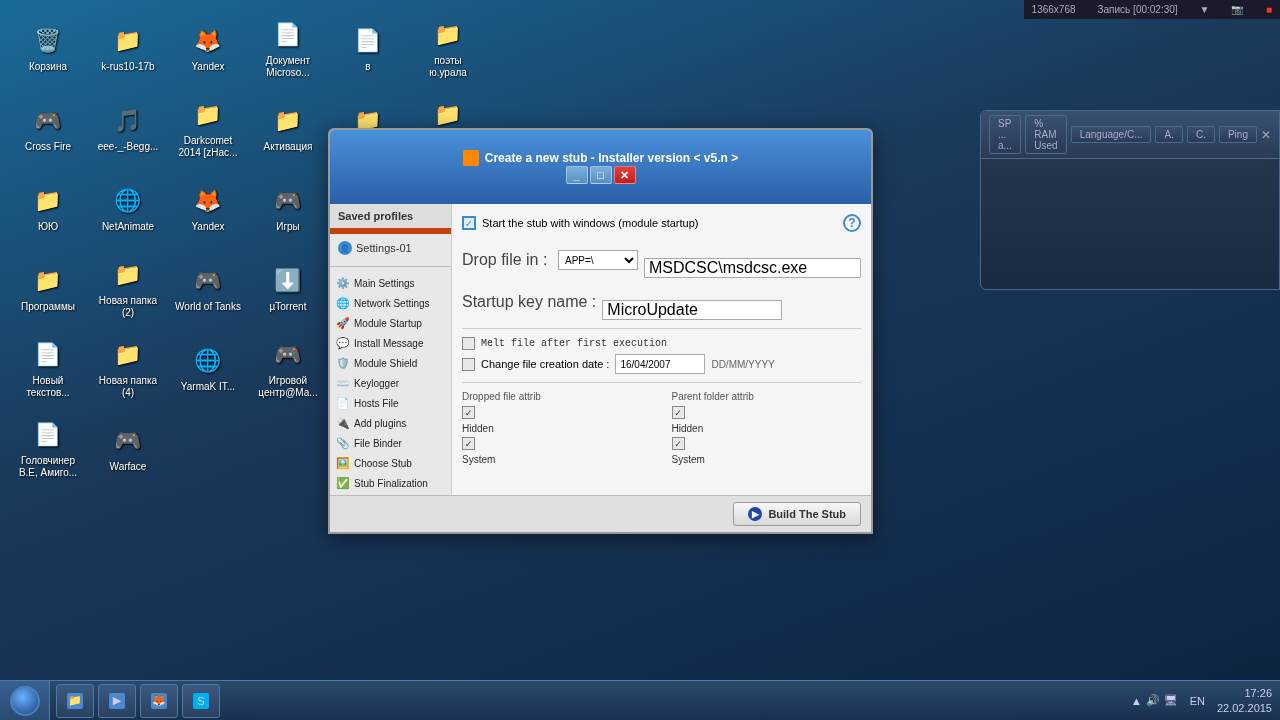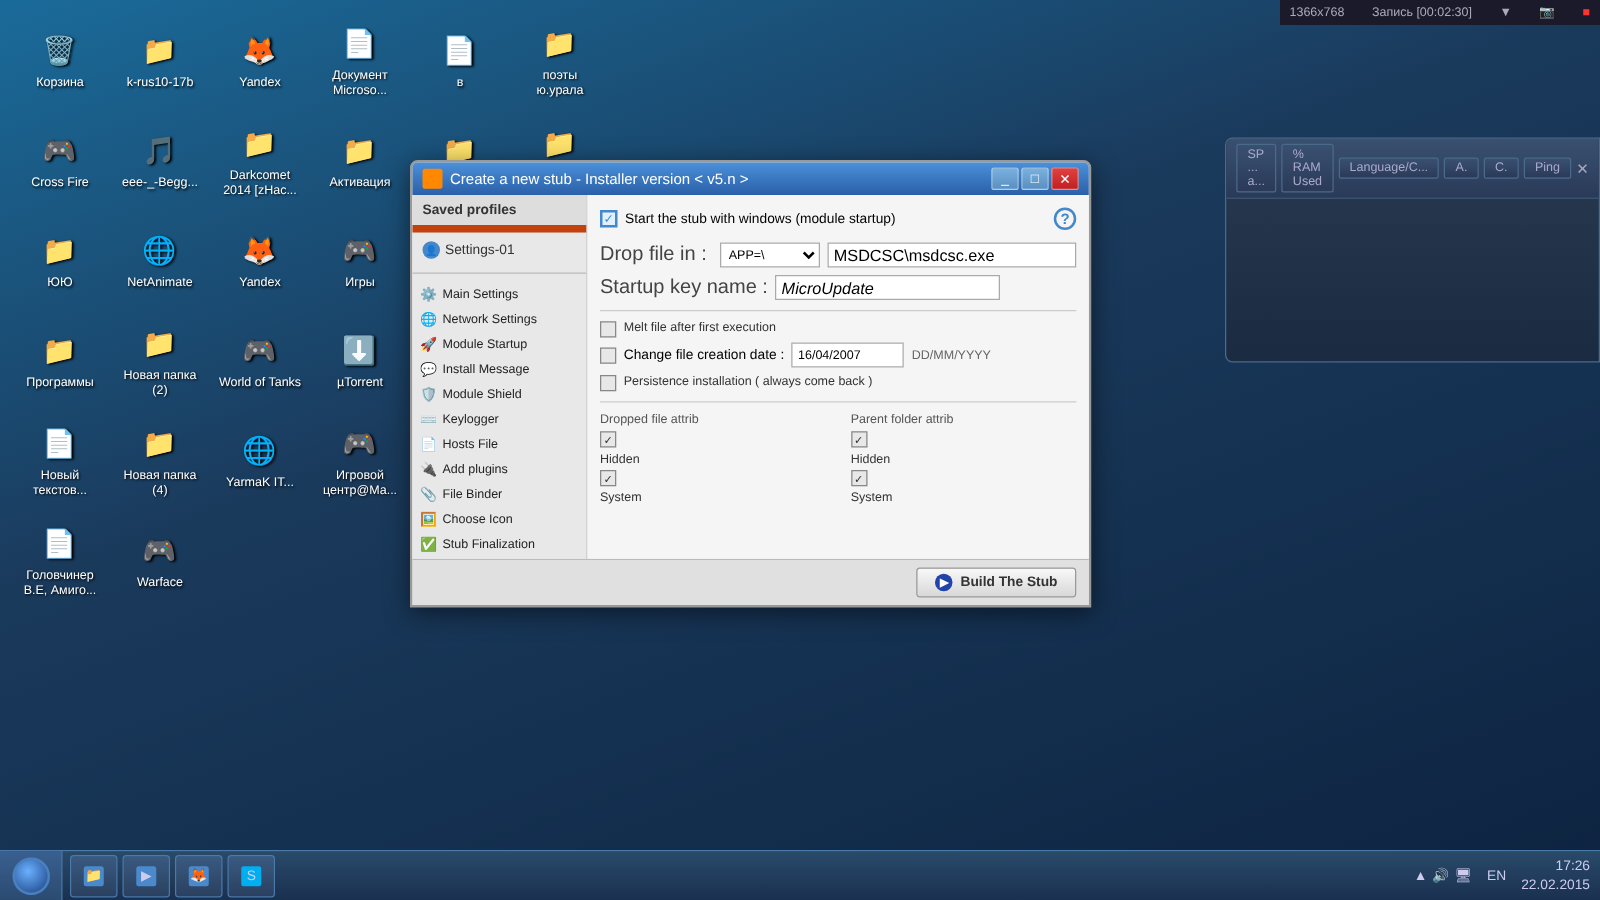--- a/index.html
+++ b/index.html
@@ -189,28 +189,29 @@
       width: 545px;
       background: #f0f0f0;
       border: 2px solid #999;
       border-radius: 6px 6px 0 0;
       box-shadow: 0 4px 20px rgba(0,0,0,0.5);
       z-index: 200;
     }
 
     .dialog-titlebar {
       background: linear-gradient(to bottom, #4a90d9, #2a60a9);
-      padding: 4px 8px;
+      padding: 20px 8px;
       display: flex;
       align-items: center;
       justify-content: space-between;
       border-radius: 4px 4px 0 0;
       color: white;
       font-size: 12px;
-      font-weight: normal;
+      font-weight: bold;
+      flex-direction: column;
     }
 
     .dialog-title-left {
       display: flex;
       align-items: center;
       gap: 6px;
     }
 
     .dialog-title-icon {
       width: 16px;
@@ -401,44 +402,47 @@
       font-size: 16px;
       color: #444;
     }
 
     .form-input {
       flex: 1;
       height: 20px;
       border: 1px solid #aaa;
       background: white;
       padding: 0 4px;
-      font-size: 13px;
+      font-size: 16px;
+      margin-top: 16px;
     }
 
     .form-select {
       width: 80px;
       height: 20px;
       border: 1px solid #aaa;
       background: white;
       padding: 0 2px;
       font-size: 10px;
     }
 
     .section-divider {
       height: 1px;
       background: #ccc;
       margin: 8px 0;
     }
 
     .options-row {
       display: flex;
+      align-items: center;
       gap: 6px;
       margin-bottom: 4px;
       font-size: 10px;
       color: #333;
+      font-family: Liberation Mono, monospace;
     }
 
     .date-row {
       display: flex;
       align-items: center;
       gap: 6px;
       margin-bottom: 6px;
     }
 
     .date-input {
@@ -769,21 +773,21 @@
           <div class="nav-item">
             <div class="nav-item-icon">🔌</div>
             <span>Add plugins</span>
           </div>
           <div class="nav-item">
             <div class="nav-item-icon">📎</div>
             <span>File Binder</span>
           </div>
           <div class="nav-item">
             <div class="nav-item-icon">🖼️</div>
-            <span>Choose Icon</span>
+            <span>Choose Stub</span>
           </div>
           <div class="nav-item">
             <div class="nav-item-icon">✅</div>
             <span>Stub Finalization</span>
           </div>
         </div>
       </div>
 
       <div class="right-content">
 
@@ -796,41 +800,37 @@
         <div class="form-row">
           <span class="form-label">Drop file in :</span>
           <select class="form-select">
             <option>APP=\</option>
           </select>
           <input class="form-input" value="MSDCSC\msdcsc.exe" style="">
         </div>
 
         <div class="form-row">
           <span class="form-label">Startup key name :</span>
-          <input class="form-input" value="MicroUpdate" style="max-width: 180px; font-style: italic;">
+          <input class="form-input" value="MicroUpdate" style="max-width: 180px;">
         </div>
 
         <div class="section-divider"></div>
 
         <div class="options-row">
           <div class="checkbox-gray"></div>
           <span>Melt file after first execution</span>
         </div>
 
         <div class="date-row">
           <div class="checkbox-gray"></div>
           <span>Change file creation date :</span>
           <input class="date-input" value="16/04/2007" style="">
           <span class="date-format">DD/MM/YYYY</span>
         </div>
 
-        <div class="options-row">
-          <div class="checkbox-gray"></div>
-          <span>Persistence installation ( always come back )</span>
-        </div>
 
         <div class="section-divider"></div>
 
         <div class="attrib-section">
           <div class="attrib-col">
             <div class="attrib-title">Dropped file attrib</div>
             <div class="attrib-row">
               <div class="checkbox-gray checked"></div>
               <span>Hidden</span>
             </div>

